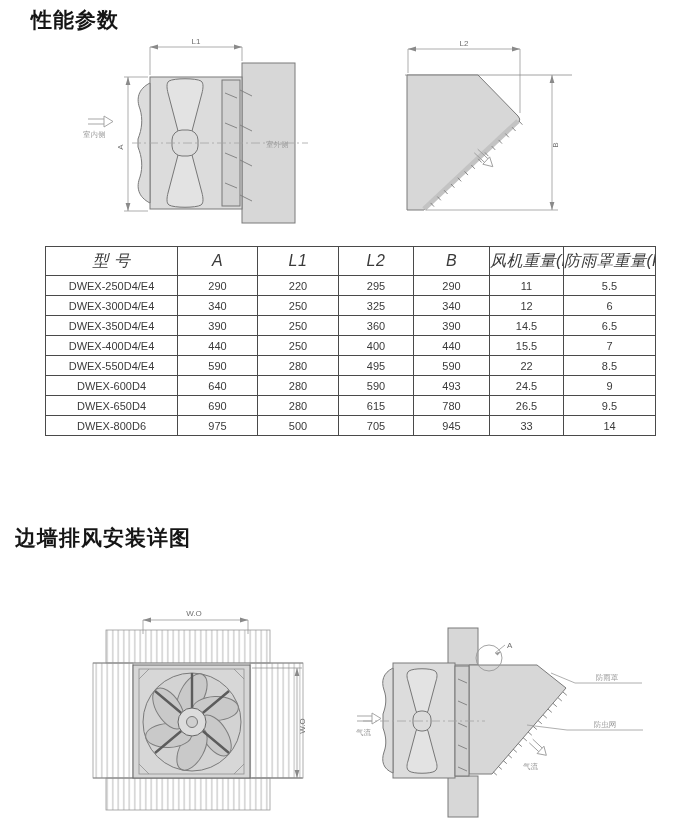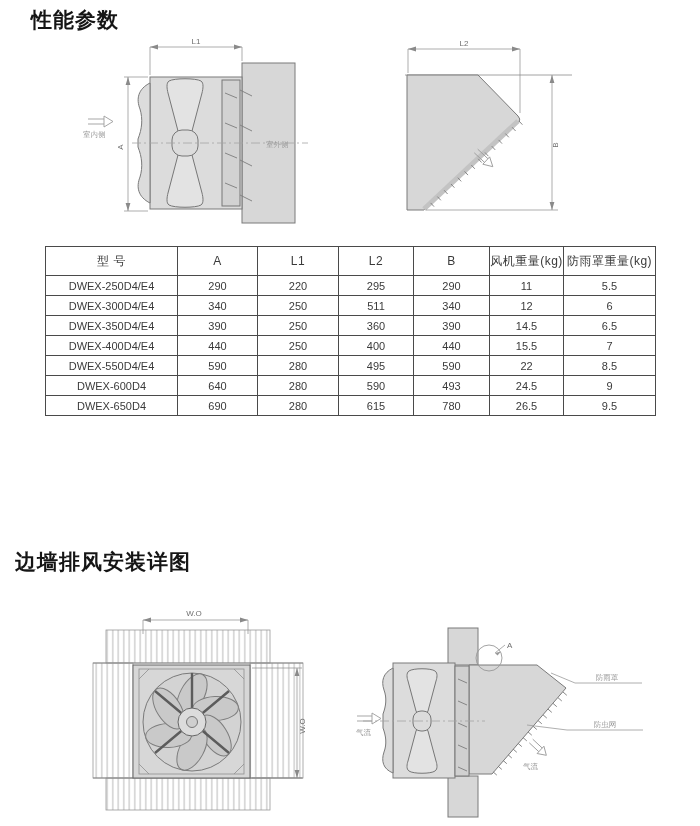--- a/index.html
+++ b/index.html
@@ -1,26 +1,26 @@
 <!DOCTYPE html>
 <html><head>
 <meta charset="utf-8">
 <style>
   html,body{margin:0;padding:0;background:#ffffff;}
   .page{position:relative;width:700px;height:826px;background:#fff;overflow:hidden;
         font-family:"Liberation Sans","DejaVu Sans",sans-serif;}
   .abs{position:absolute;}
   .section-title{position:absolute;font-size:21px;font-weight:bold;color:#151515;letter-spacing:1px;}
   #title-performance{left:15px;top:6px;margin-left:16px;}
-  #title-install{left:15px;top:548px;text-align:center;}
+  #title-install{left:15px;top:524px;text-align:center;}
   table.spec{position:absolute;left:45px;top:246px;width:610px;border-collapse:collapse;
              table-layout:fixed;font-size:11px;color:#3a3a3a;}
   table.spec th,table.spec td{border:1px solid #4a4a4a;text-align:center;vertical-align:middle;
              padding:0;font-weight:normal;height:19px;white-space:nowrap;overflow:hidden;}
-  table.spec th{height:28px;font-size:12px;letter-spacing:0.5px;}
+  table.spec th{height:28px;font-size:16px;letter-spacing:0.5px;font-style:italic;}
   svg text{font-family:"Liberation Sans","DejaVu Sans",sans-serif;}
   .dlab{font-size:8px;fill:#6f6f6f;}
   .clab{font-size:7.5px;fill:#9a9a9a;}
 </style>
 </head>
 <body>
 
 <div class="page">
 
   <div class="section-title" id="title-performance">性能参数</div>
@@ -97,21 +97,21 @@
           <td>220</td>
           <td>295</td>
           <td>290</td>
           <td>11</td>
           <td>5.5</td>
         </tr>
         <tr>
           <td>DWEX-300D4/E4</td>
           <td>340</td>
           <td>250</td>
-          <td>511</td>
+          <td>325</td>
           <td>340</td>
           <td>12</td>
           <td>6</td>
         </tr>
         <tr>
           <td>DWEX-350D4/E4</td>
           <td>390</td>
           <td>250</td>
           <td>360</td>
           <td>390</td>
@@ -146,20 +146,29 @@
           <td>9</td>
         </tr>
         <tr>
           <td>DWEX-650D4</td>
           <td>690</td>
           <td>280</td>
           <td>615</td>
           <td>780</td>
           <td>26.5</td>
           <td>9.5</td>
+        </tr>
+        <tr>
+          <td>DWEX-800D6</td>
+          <td>975</td>
+          <td>500</td>
+          <td>705</td>
+          <td>945</td>
+          <td>33</td>
+          <td>14</td>
         </tr>
       </tbody>
   </table>
 
   <div class="section-title" id="title-install">边墙排风安装详图</div>
 
   <svg class="abs" style="left:88px;top:598px" width="230" height="225" viewBox="0 0 230 225">
     <defs>
       <pattern id="hatchV" width="5.5" height="8" patternUnits="userSpaceOnUse">
         <path d="M2.75,0 V8" stroke="#b8b8b8" stroke-width="1"></path>

